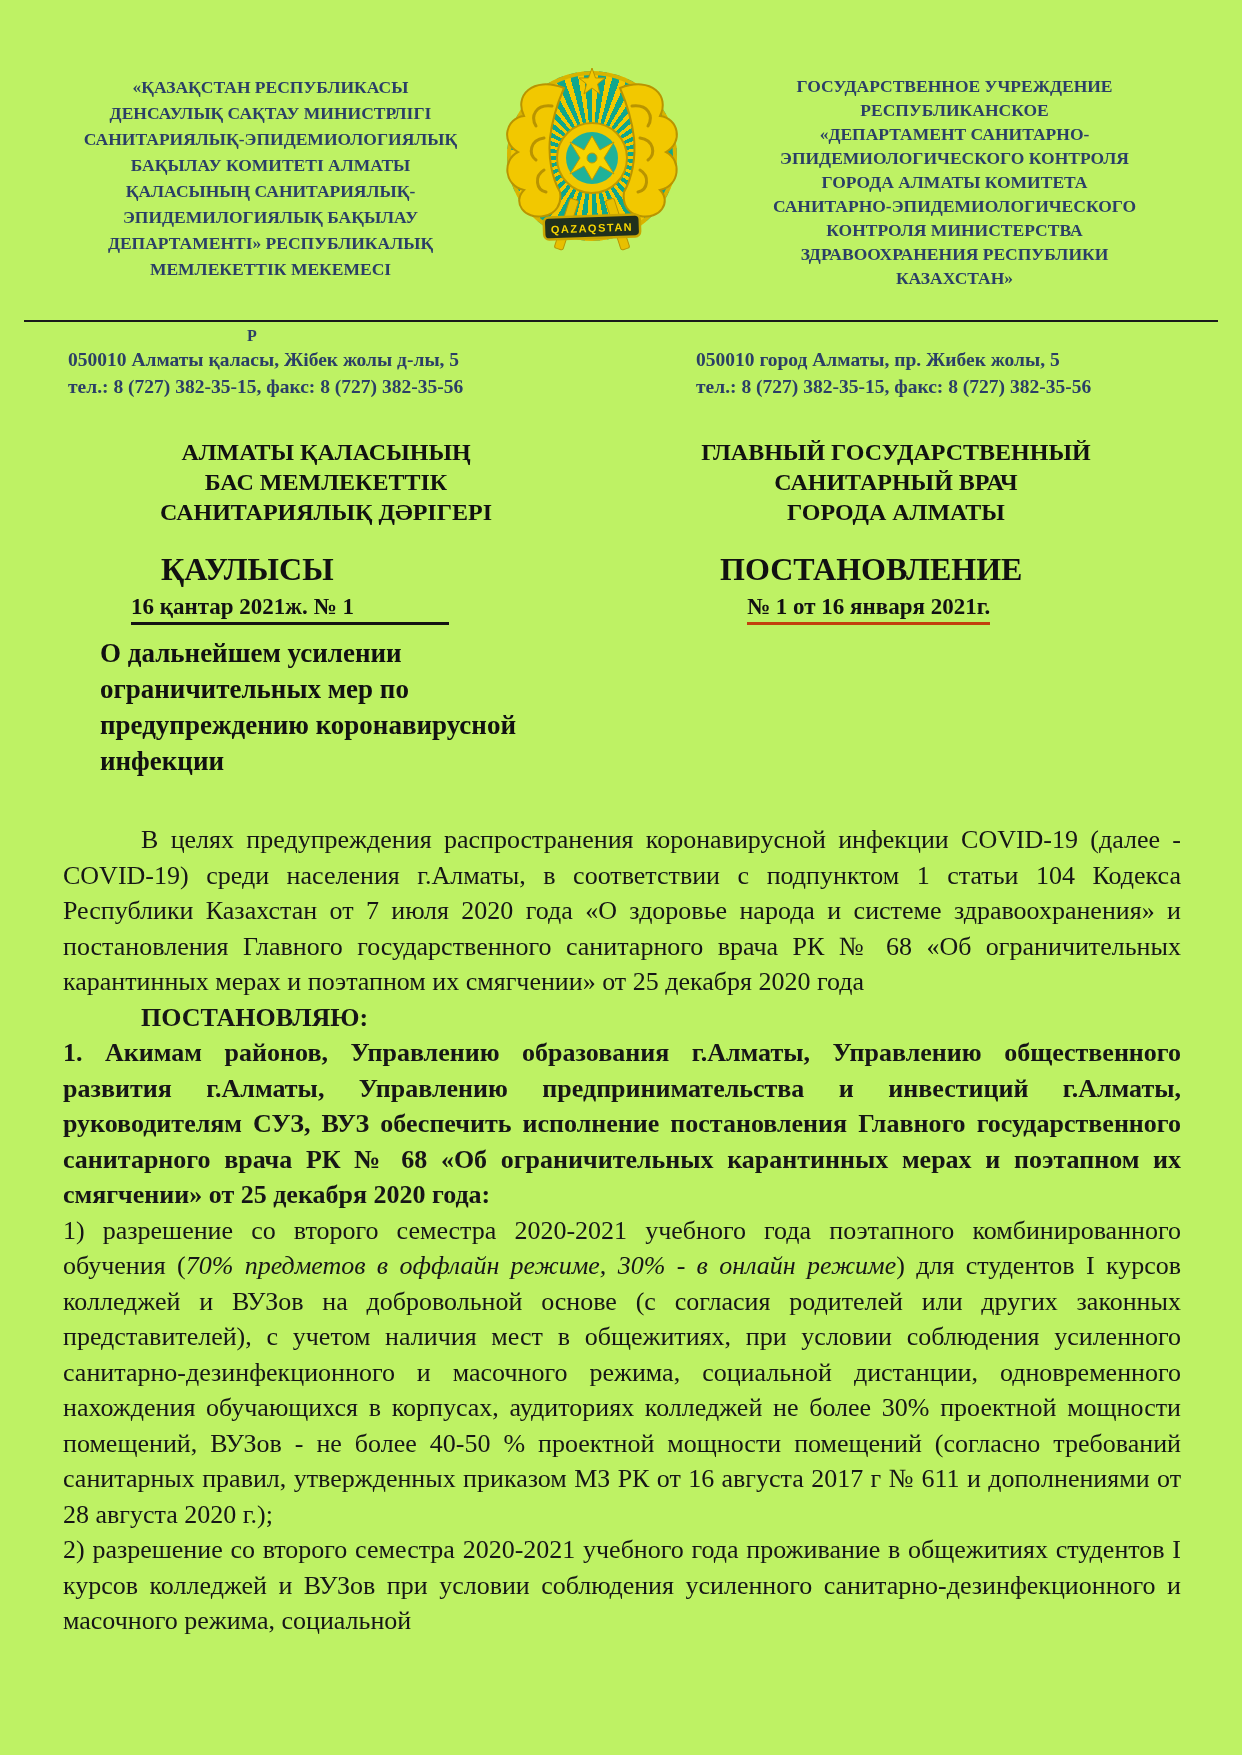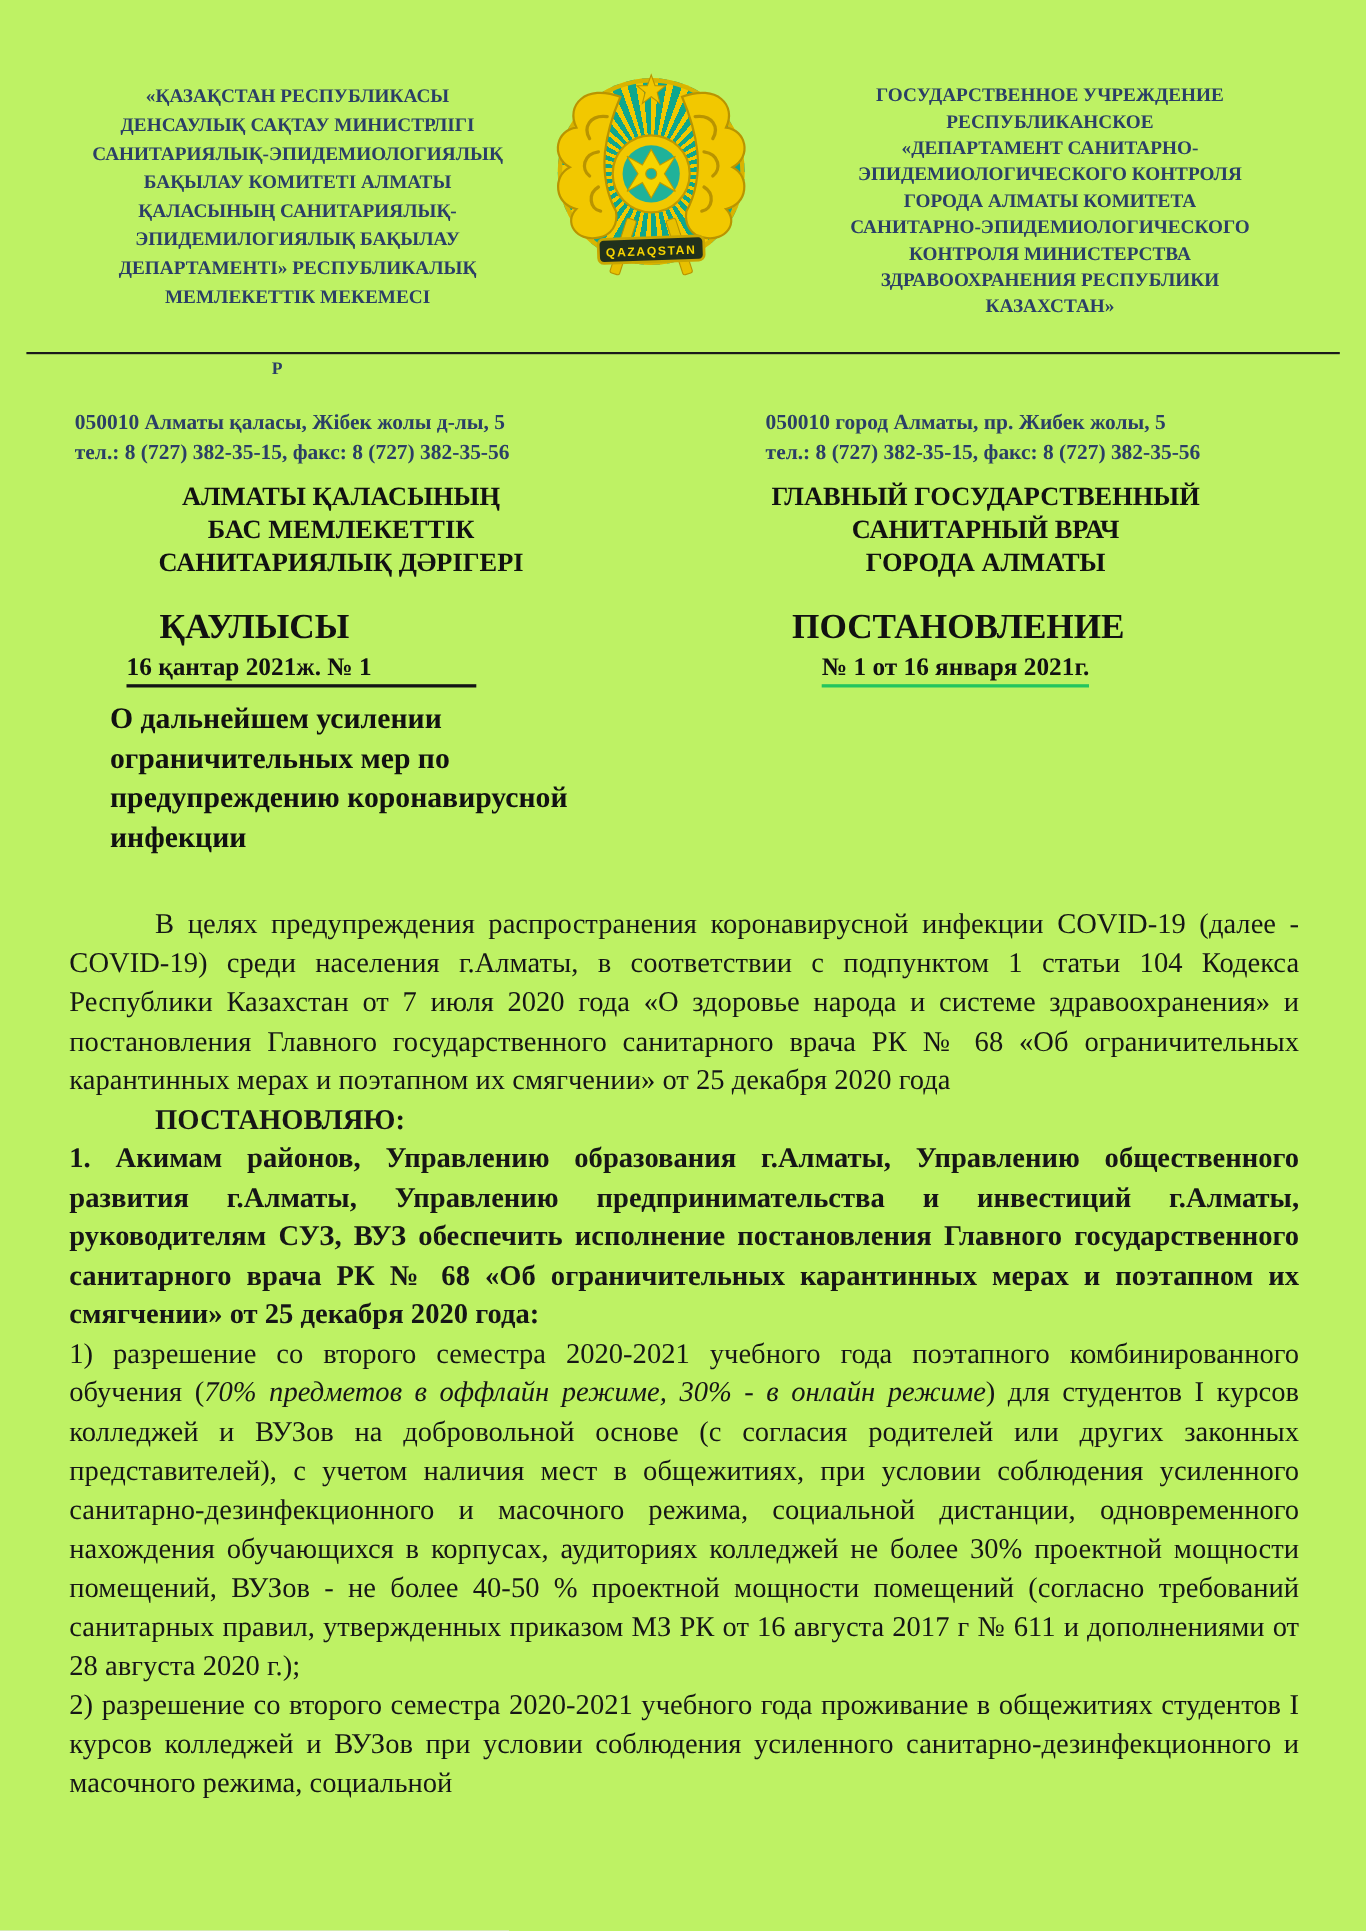--- a/index.html
+++ b/index.html
@@ -17,37 +17,37 @@
   .emblem { position:absolute; left:492px; top:58px; width:200px; height:205px; }
   .emblem-rays {
     position:absolute; left:15px; top:13px; width:170px; height:170px; border-radius:50%;
     background:repeating-conic-gradient(#f2c800 0deg 4.5deg, #0ea78e 4.5deg 10deg);
     box-shadow: inset 0 0 0 4px #d8b400;
   }
   .emblem svg { position:absolute; left:0; top:0; }
   
   .rule { position:absolute; left:24px; top:320px; width:1194px; height:2px; background:#1a1a1a; }
   .stray-p { position:absolute; left:247px; top:327px; font-size:16px; font-weight:bold; color:#2b3f66; }
-  .addr { position:absolute; font-weight:bold; color:#2b3f66; font-size:19.5px; line-height:27px;margin-top:25px; }
+  .addr { position:absolute; font-weight:bold; color:#2b3f66; font-size:19.5px; line-height:27px; }
   .addr-left  { left:68px;  top:346px; }
   .addr-right { left:696px; top:346px; }
   .addr div { white-space:nowrap; }
   
   .issuer { position:absolute; font-weight:bold; color:#111; }
-  .issuer-left  { left:100px; top:437px; width:420px; }
+  .issuer-left  { left:116px; top:437px; width:420px; }
   .issuer-right { left:652px; top:437px; width:488px; }
   .issuer-title { text-align:center; font-size:24px; line-height:30px; }
   .doctype { font-size:32px; margin-top:24px; }
   .issuer-left  .doctype { margin-left:45px; }
   .issuer-right .doctype { margin-left:68px; }
   .docdate { font-size:23px; margin-top:6px; }
   .issuer-left  .docdate { margin-left:15px; }
   .issuer-right .docdate { margin-left:95px; }
   .u-long  { display:inline-block; border-bottom:3px solid #141414; padding-right:95px; padding-bottom:2px; }
-  .u-exact { display:inline-block; border-bottom:3px solid #22c55e; padding-bottom:2px; }
+  .u-exact { display:inline-block; border-bottom:3px solid #c2410c; padding-bottom:2px; }
   
   .subject { position:absolute; left:100px; top:635px; width:560px;
              font-weight:bold; font-size:27px; line-height:36px; color:#111; }
   .body-text { position:absolute; left:63px; top:822px; width:1118px;
                font-size:26px; line-height:35.5px; text-align:justify; color:#161616; }
   .body-text p { margin:0; }
   .indent { text-indent:78px; }
   .bold { font-weight:bold; }
   .it { font-style:italic; }
 </style>

